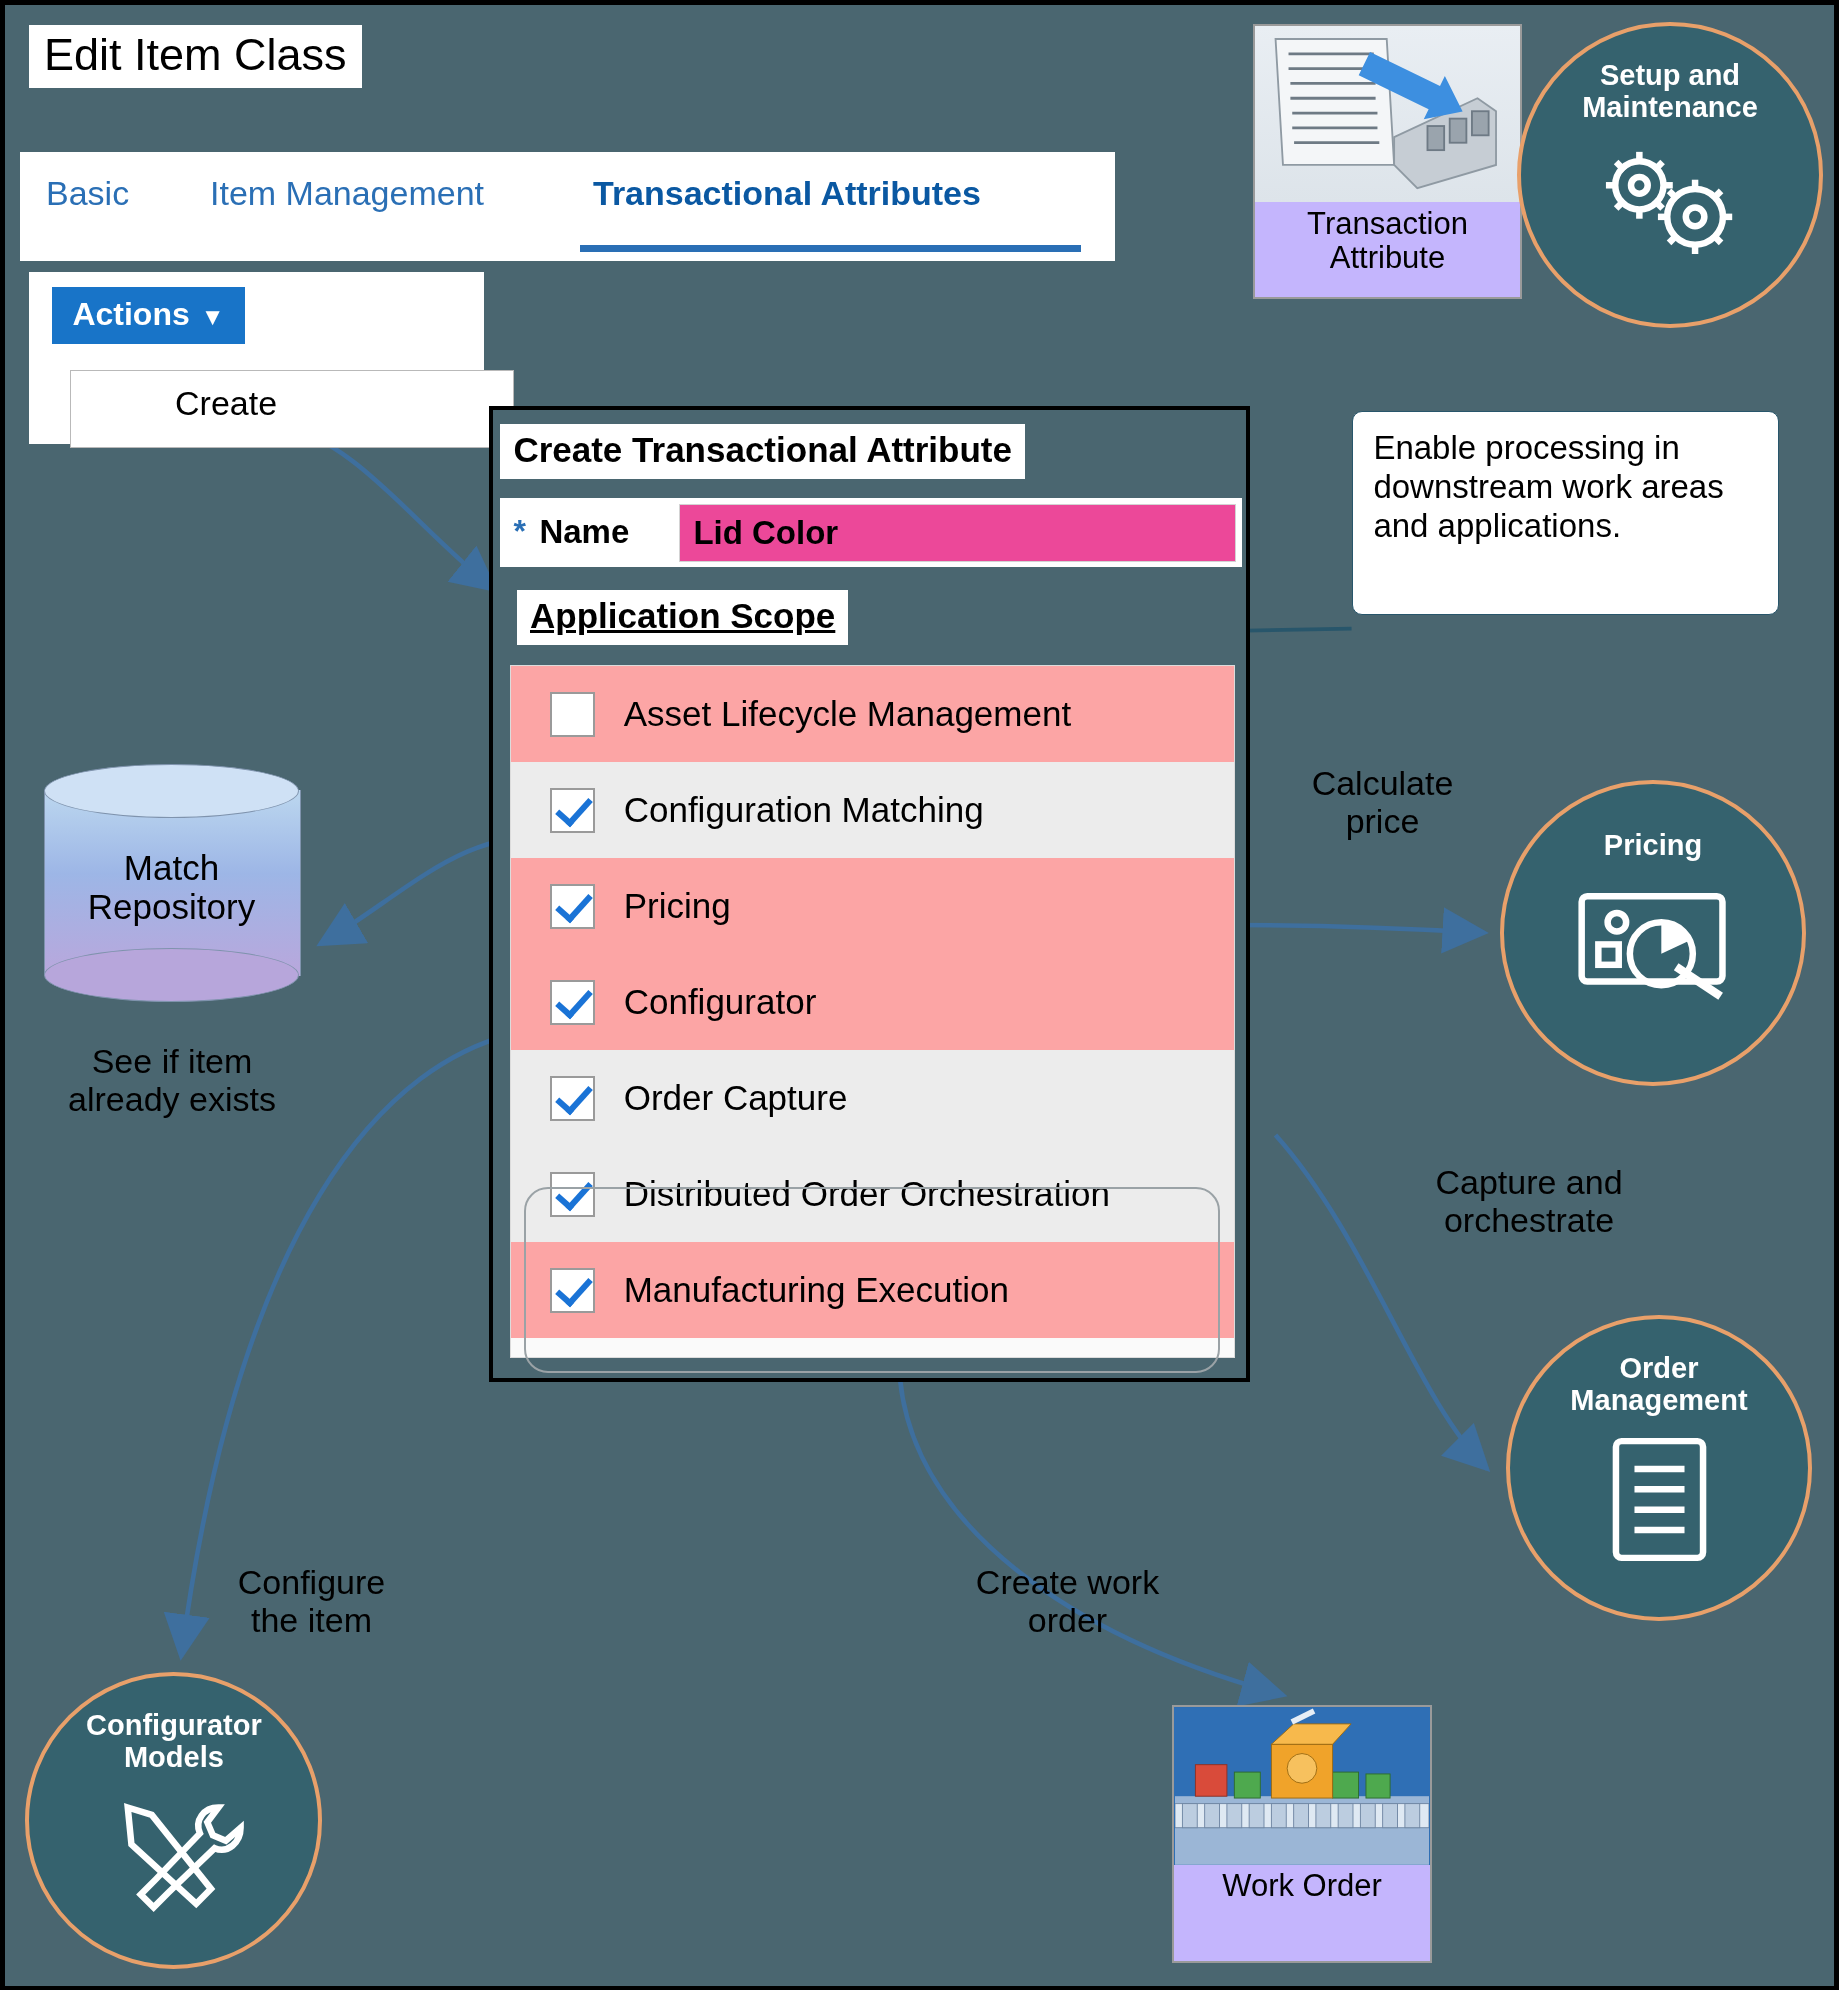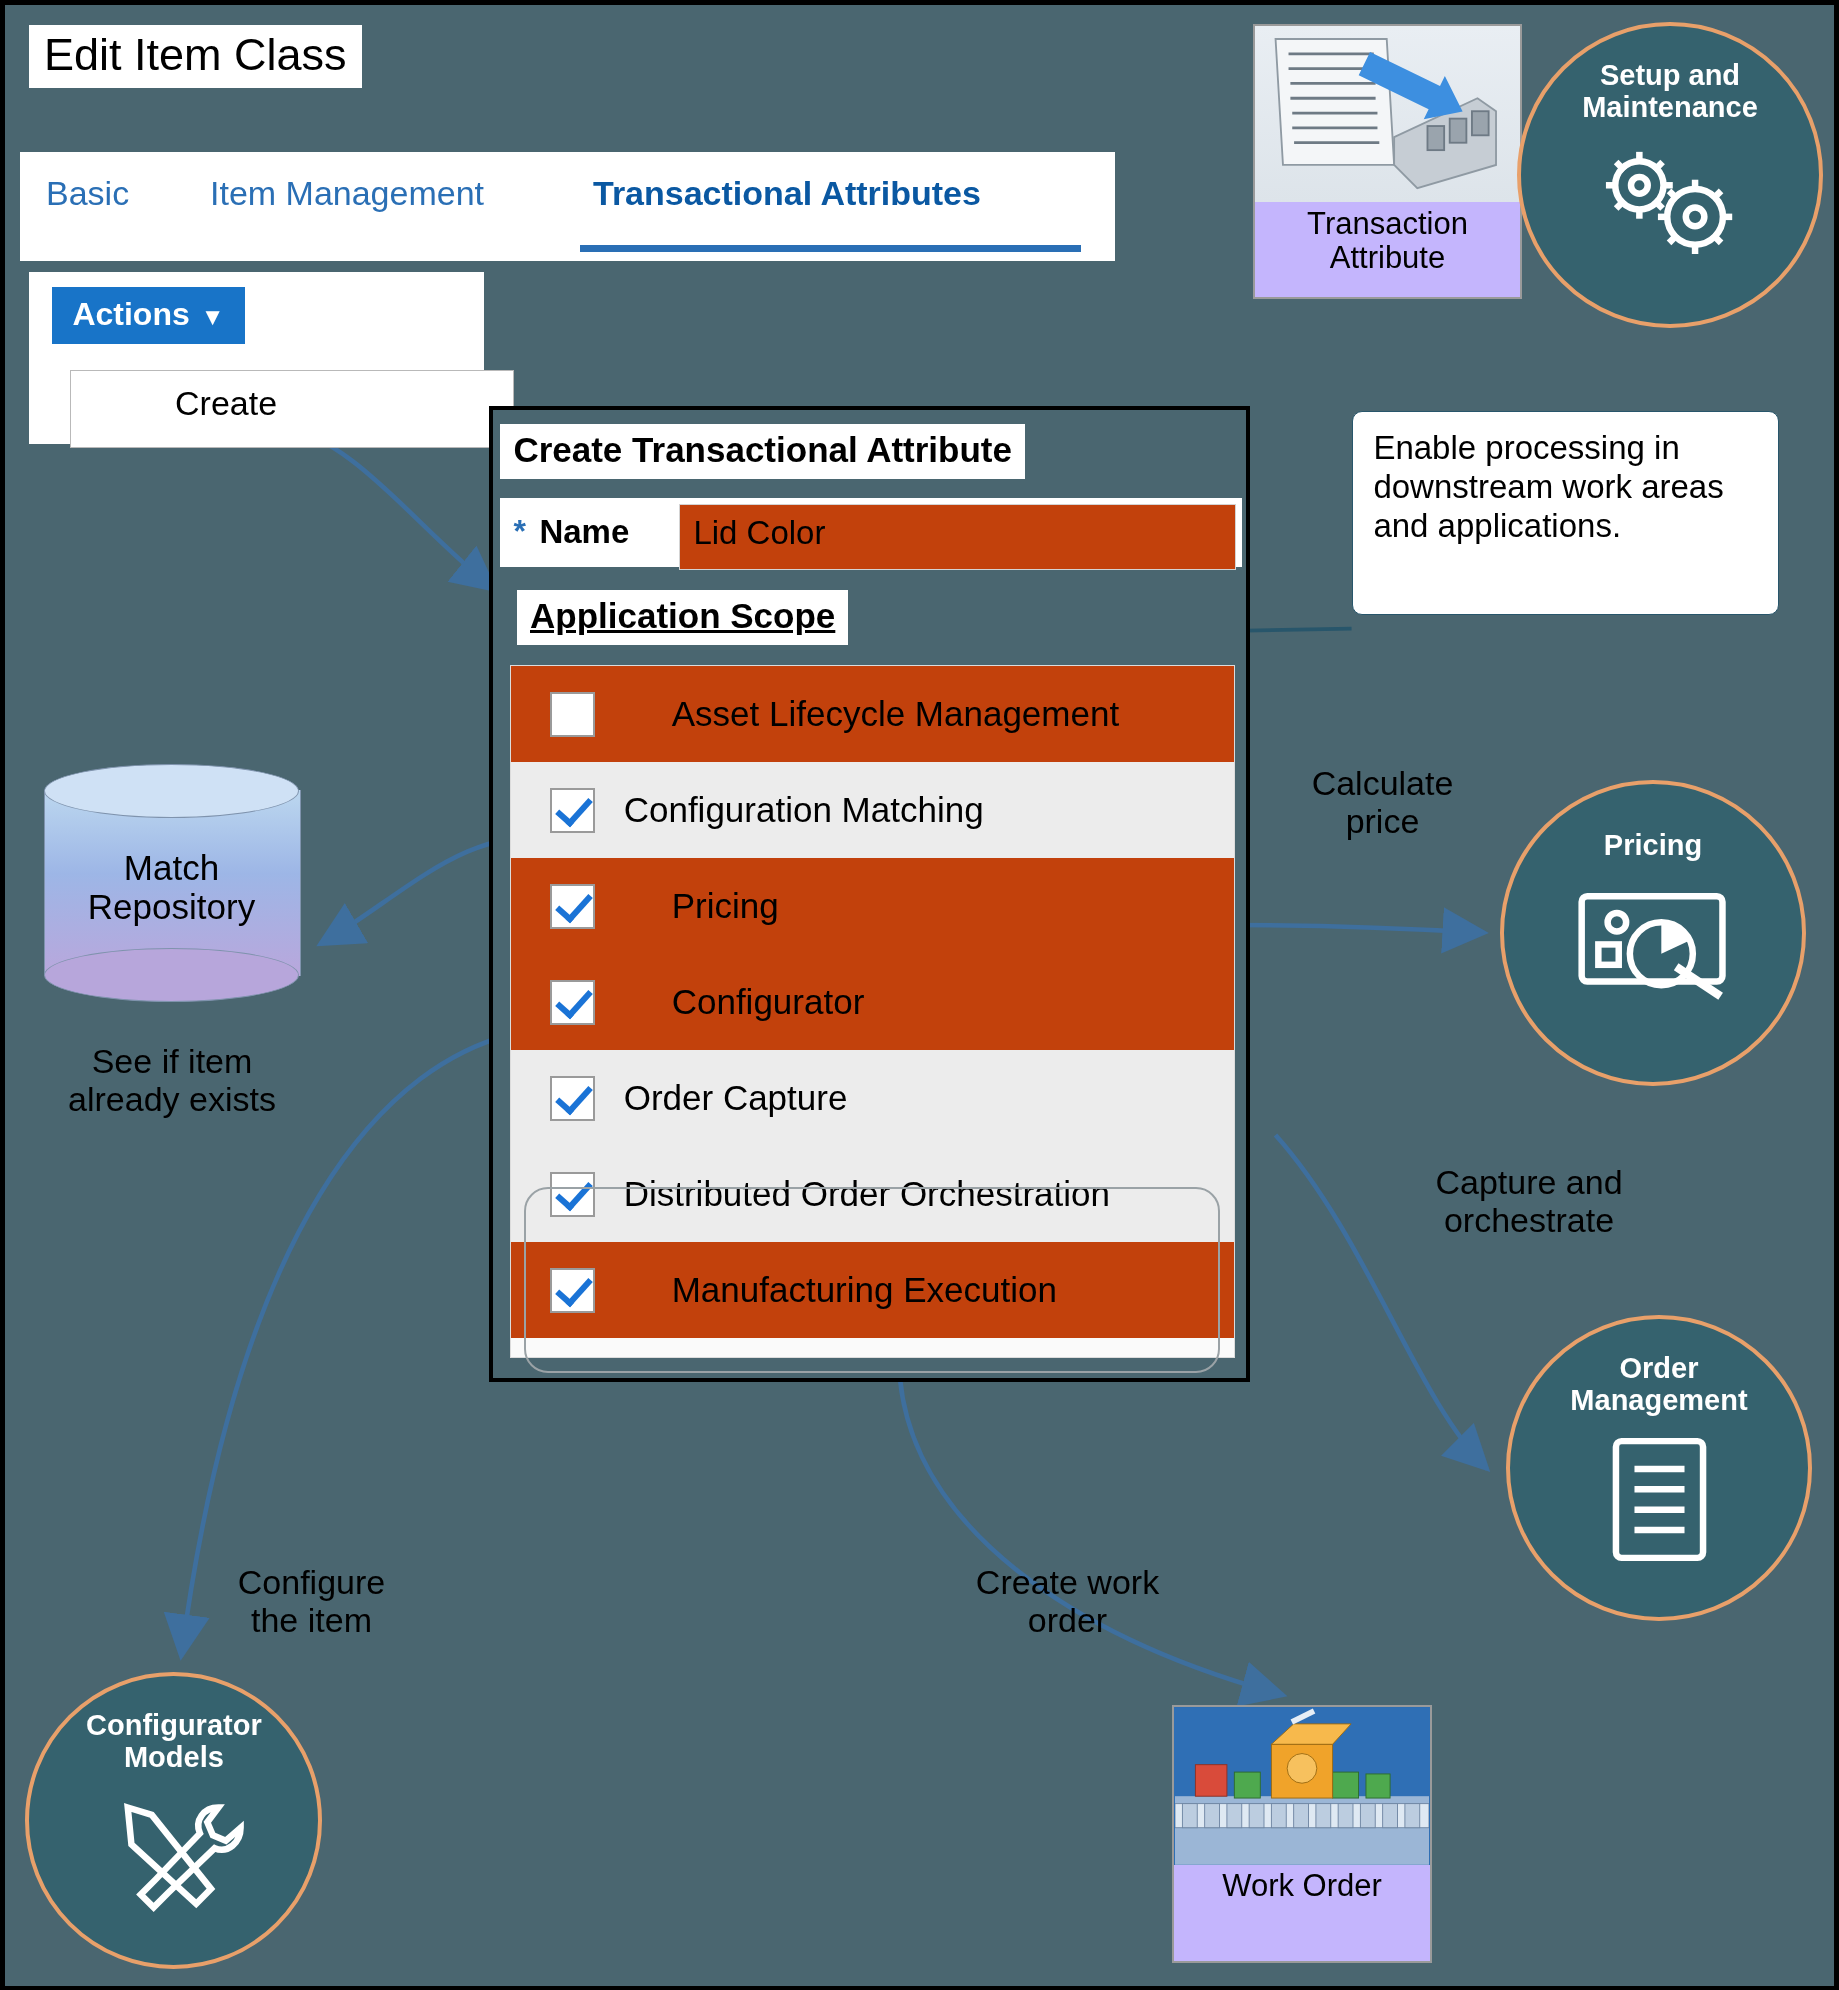--- a/index.html
+++ b/index.html
@@ -139,27 +139,28 @@
     top: 15px;
     font-size: 33px;
     font-weight: bold;
     color: #000000;
   }
   #name-value {
     position: absolute;
     left: 179px;
     top: 5.6px;
     width: 557px;
-    height: 66px;
-    background: #c2410c;
+    height: 58px;
+    background: #ec4899;
     border: 0.9px solid #d3d3d3;
     box-sizing: border-box;
     font-size: 33px;
     color: #000000;
     padding: 9.3px 0 0 13px;
+    font-weight: bold;
   }
   #scope-label {
     position: absolute;
     left: 24px;
     top: 180px;
     background: #ffffff;
     color: #000000;
     font-size: 35px;
     font-weight: bold;
     padding: 5.6px 13px 9.3px 13px;
@@ -178,21 +179,21 @@
   }
   .scope-row {
     position: relative;
     height: 96px;
     display: flex;
     align-items: center;
     padding-left: 39px;
     box-sizing: border-box;
   }
   .scope-row.shade { background: #ececec; }
-  .scope-row.plain { background: #c2410c; gap: 48px; }
+  .scope-row.plain { background: #fca5a5; }
   .cb {
     width: 45px;
     height: 45px;
     border: 2.8px solid #9a9a9a;
     background: #ffffff;
     box-sizing: border-box;
     position: relative;
     flex: none;
   }
   .cb.checked::after {

